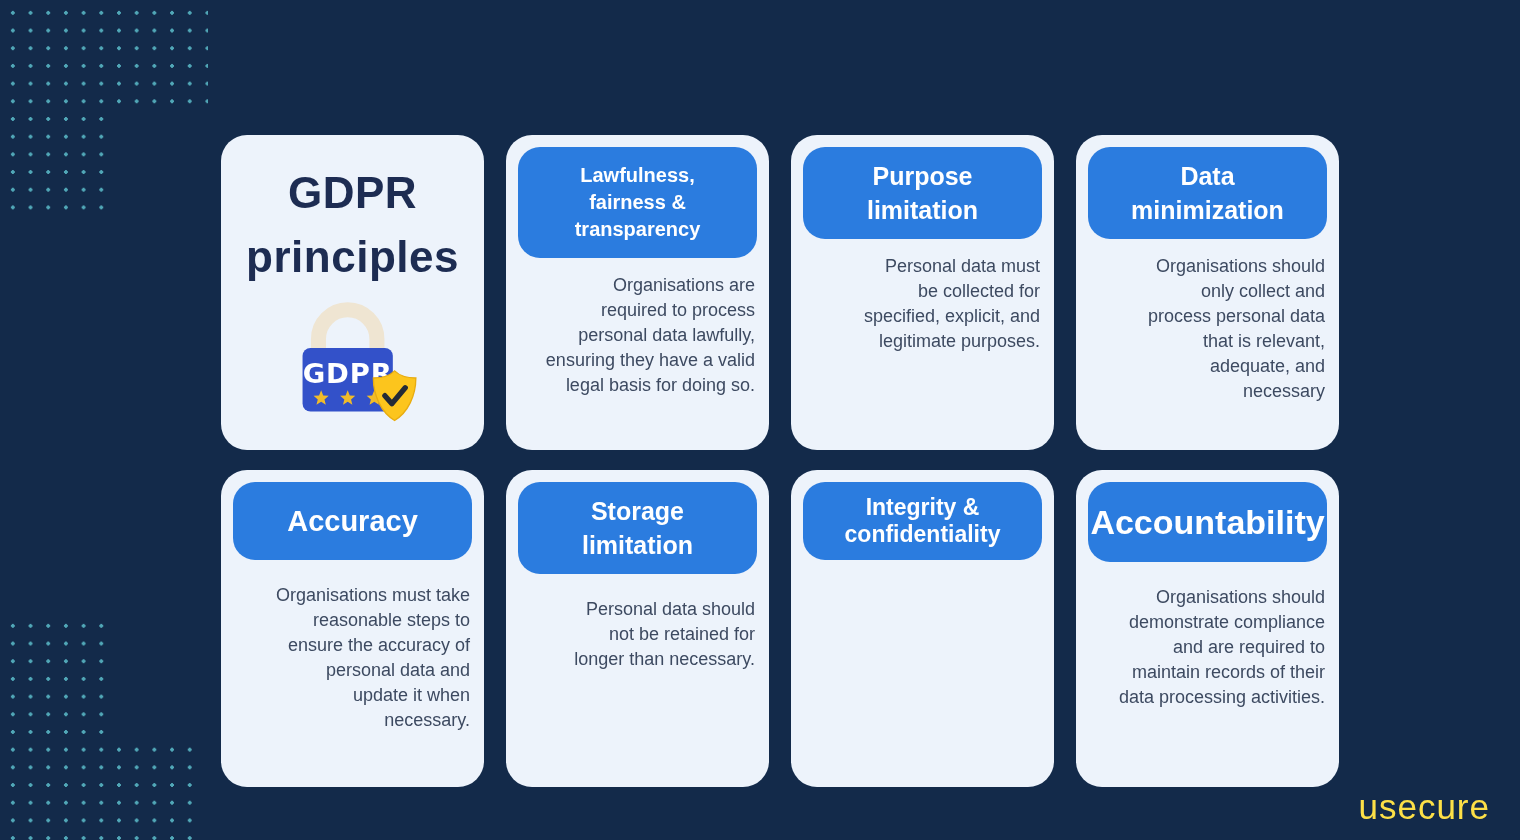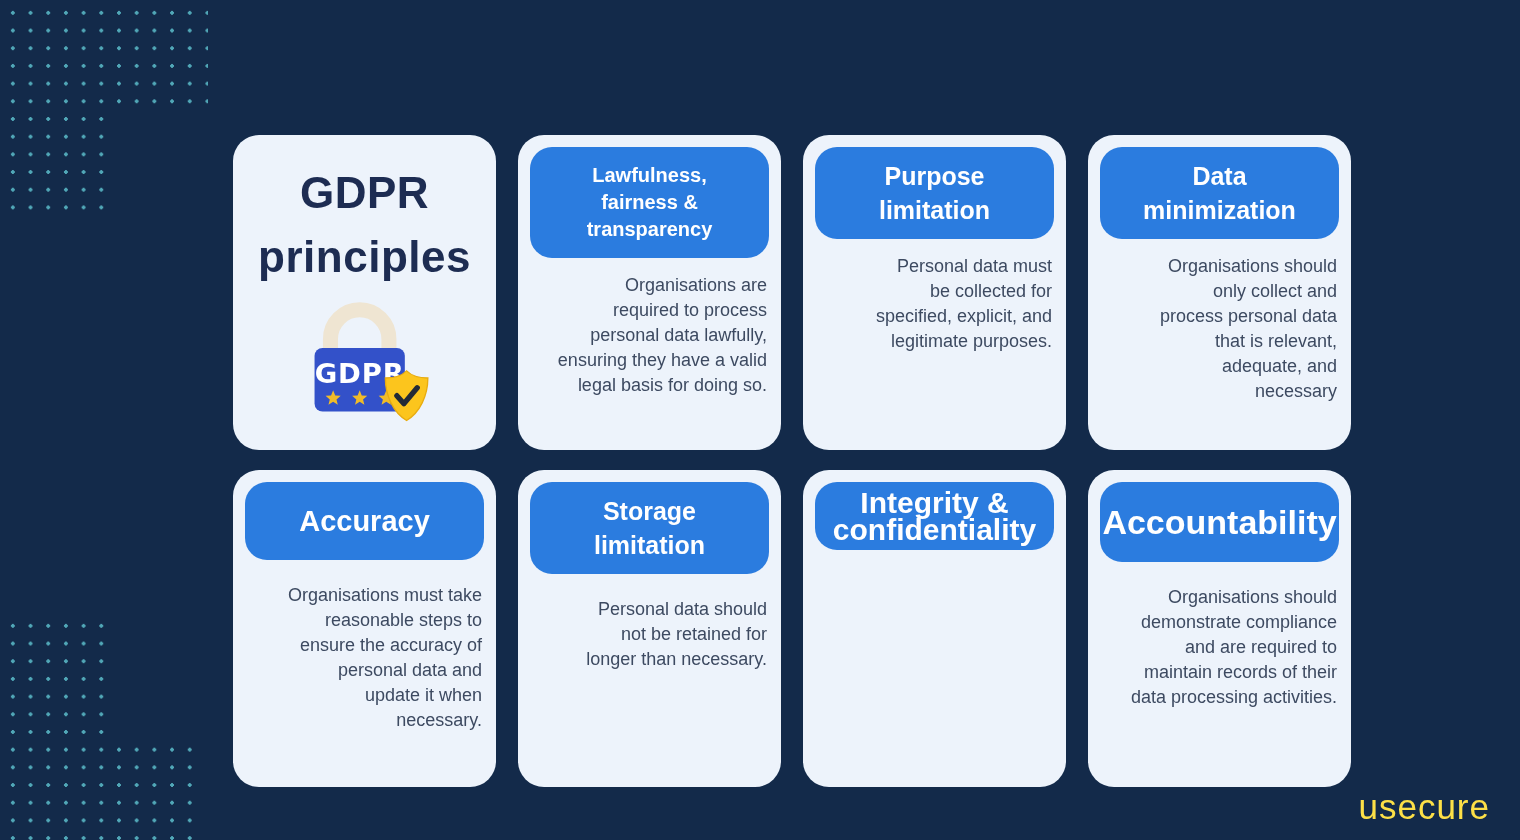--- a/index.html
+++ b/index.html
@@ -20,21 +20,21 @@
   .dots-tl{
     left:0;top:0;width:208px;height:222px;
     clip-path:polygon(0 0,208px 0,208px 116px,114px 116px,114px 222px,0 222px);
   }
   .dots-bl{
     left:0;top:613px;width:202px;height:227px;
     clip-path:polygon(0 0,114px 0,114px 122px,202px 122px,202px 227px,0 227px);
   }
   
   .grid{
-    position:absolute;left:233px;top:135px;
+    position:absolute;left:221px;top:135px;
     display:grid;
     grid-template-columns:repeat(4,263px);
     grid-template-rows:315px 317px;
     column-gap:22px;row-gap:20px;
   }
   .card{
     background:#edf3fb;
     border-radius:26px;
     display:flex;flex-direction:column;
     overflow:hidden;
@@ -57,21 +57,21 @@
     border-radius:22px;
     color:#ffffff;
     font-weight:bold;
     display:flex;align-items:center;justify-content:center;
     text-align:center;
     white-space:pre-line;
     flex-shrink:0;
   }
   .pill-3line{height:111px;font-size:20px;line-height:27px;}
   .pill-2line{height:92px;font-size:25px;line-height:34px;}
-  .pill-2line-tight{height:68px;font-size:30px;line-height:27px;}
+  .pill-2line-tight{height:78px;font-size:23px;line-height:27px;}
   .pill-1line{height:78px;font-size:29px;}
   .pill-1line-sm{height:80px;font-size:34px;}
   
   .body{
     margin-top:15px;
     padding:0 14px 0 20px;
     color:#3d4a61;
     font-size:18px;
     line-height:25px;
     white-space:pre-line;

